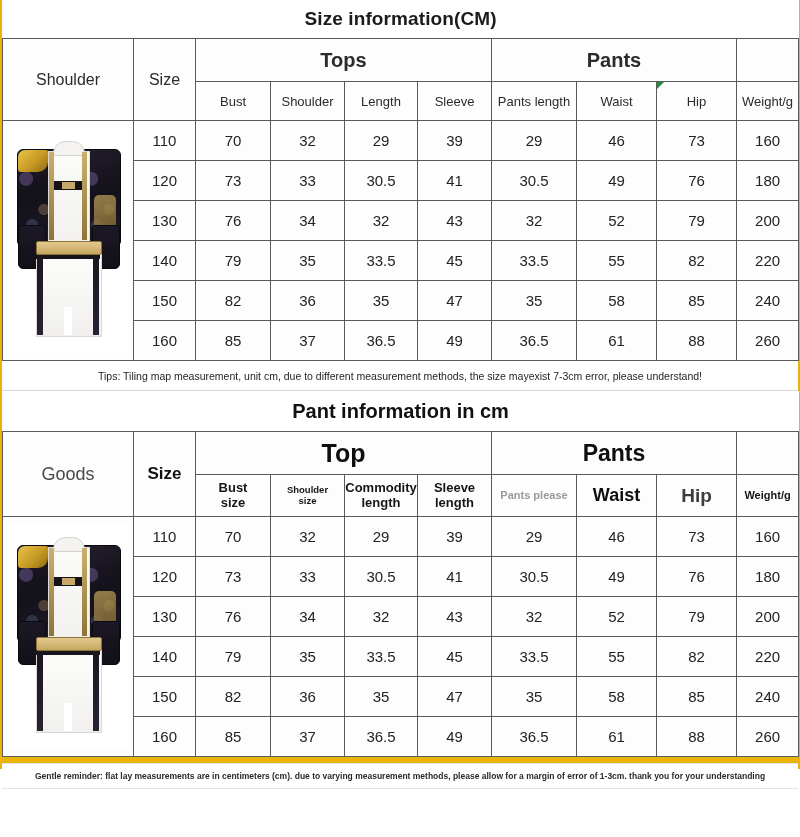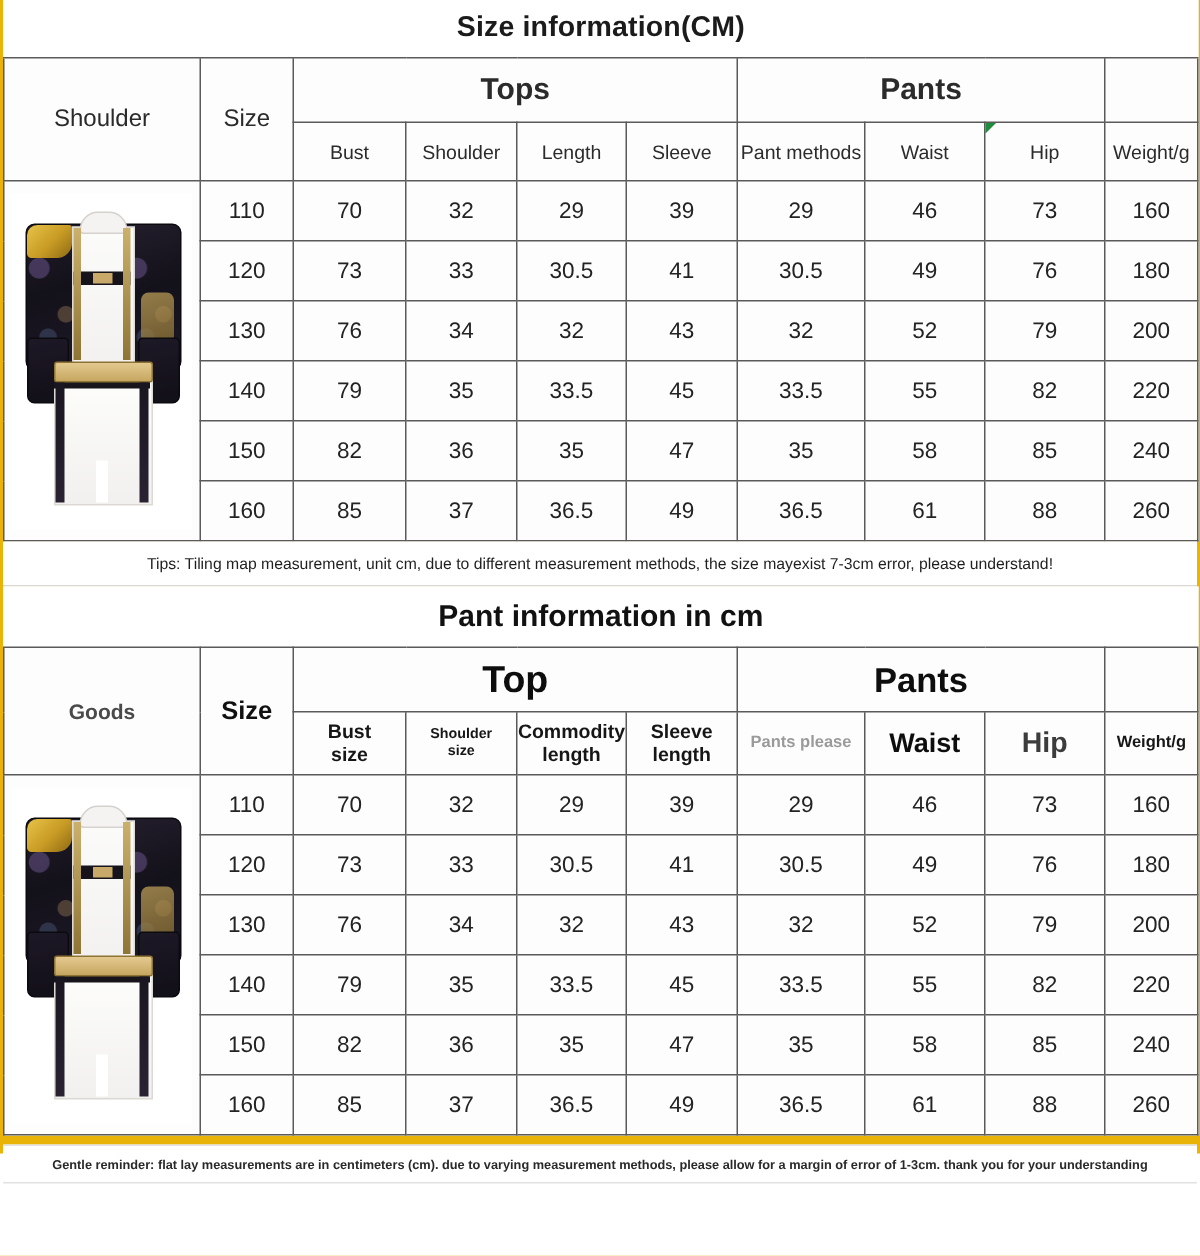--- a/index.html
+++ b/index.html
@@ -80,22 +80,22 @@
   }
 
   
   .t2-title {
     font-size: 20px;
     font-weight: bold;
     color: #111111;
     height: 40px;
   }
   .t2-corner-goods {
-    font-size: 14px;
-    font-weight: bold;
+    font-size: 18px;
+    font-weight: normal;
     color: #4a4a4a;
   }
   .t2-corner-size {
     font-size: 17px;
     font-weight: bold;
     color: #111111;
   }
   .t2-group-top {
     font-size: 25px;
     font-weight: bold;
@@ -320,21 +320,21 @@
         <td class="t1-corner" rowspan="2">Size</td>
         <td class="t1-group" colspan="4">Tops</td>
         <td class="t1-group" colspan="3">Pants</td>
         <td class="t1-group"></td>
       </tr>
       <tr>
         <td class="t1-sub">Bust</td>
         <td class="t1-sub">Shoulder</td>
         <td class="t1-sub">Length</td>
         <td class="t1-sub">Sleeve</td>
-        <td class="t1-sub">Pant methods</td>
+        <td class="t1-sub">Pants length</td>
         <td class="t1-sub">Waist</td>
         <td class="t1-sub cell-rel">
           <span class="comment-marker"></span>
           <span>Hip</span>
         </td>
         <td class="t1-sub">Weight/g</td>
       </tr>
 
       <tr>
         <td class="img-cell" rowspan="6">

